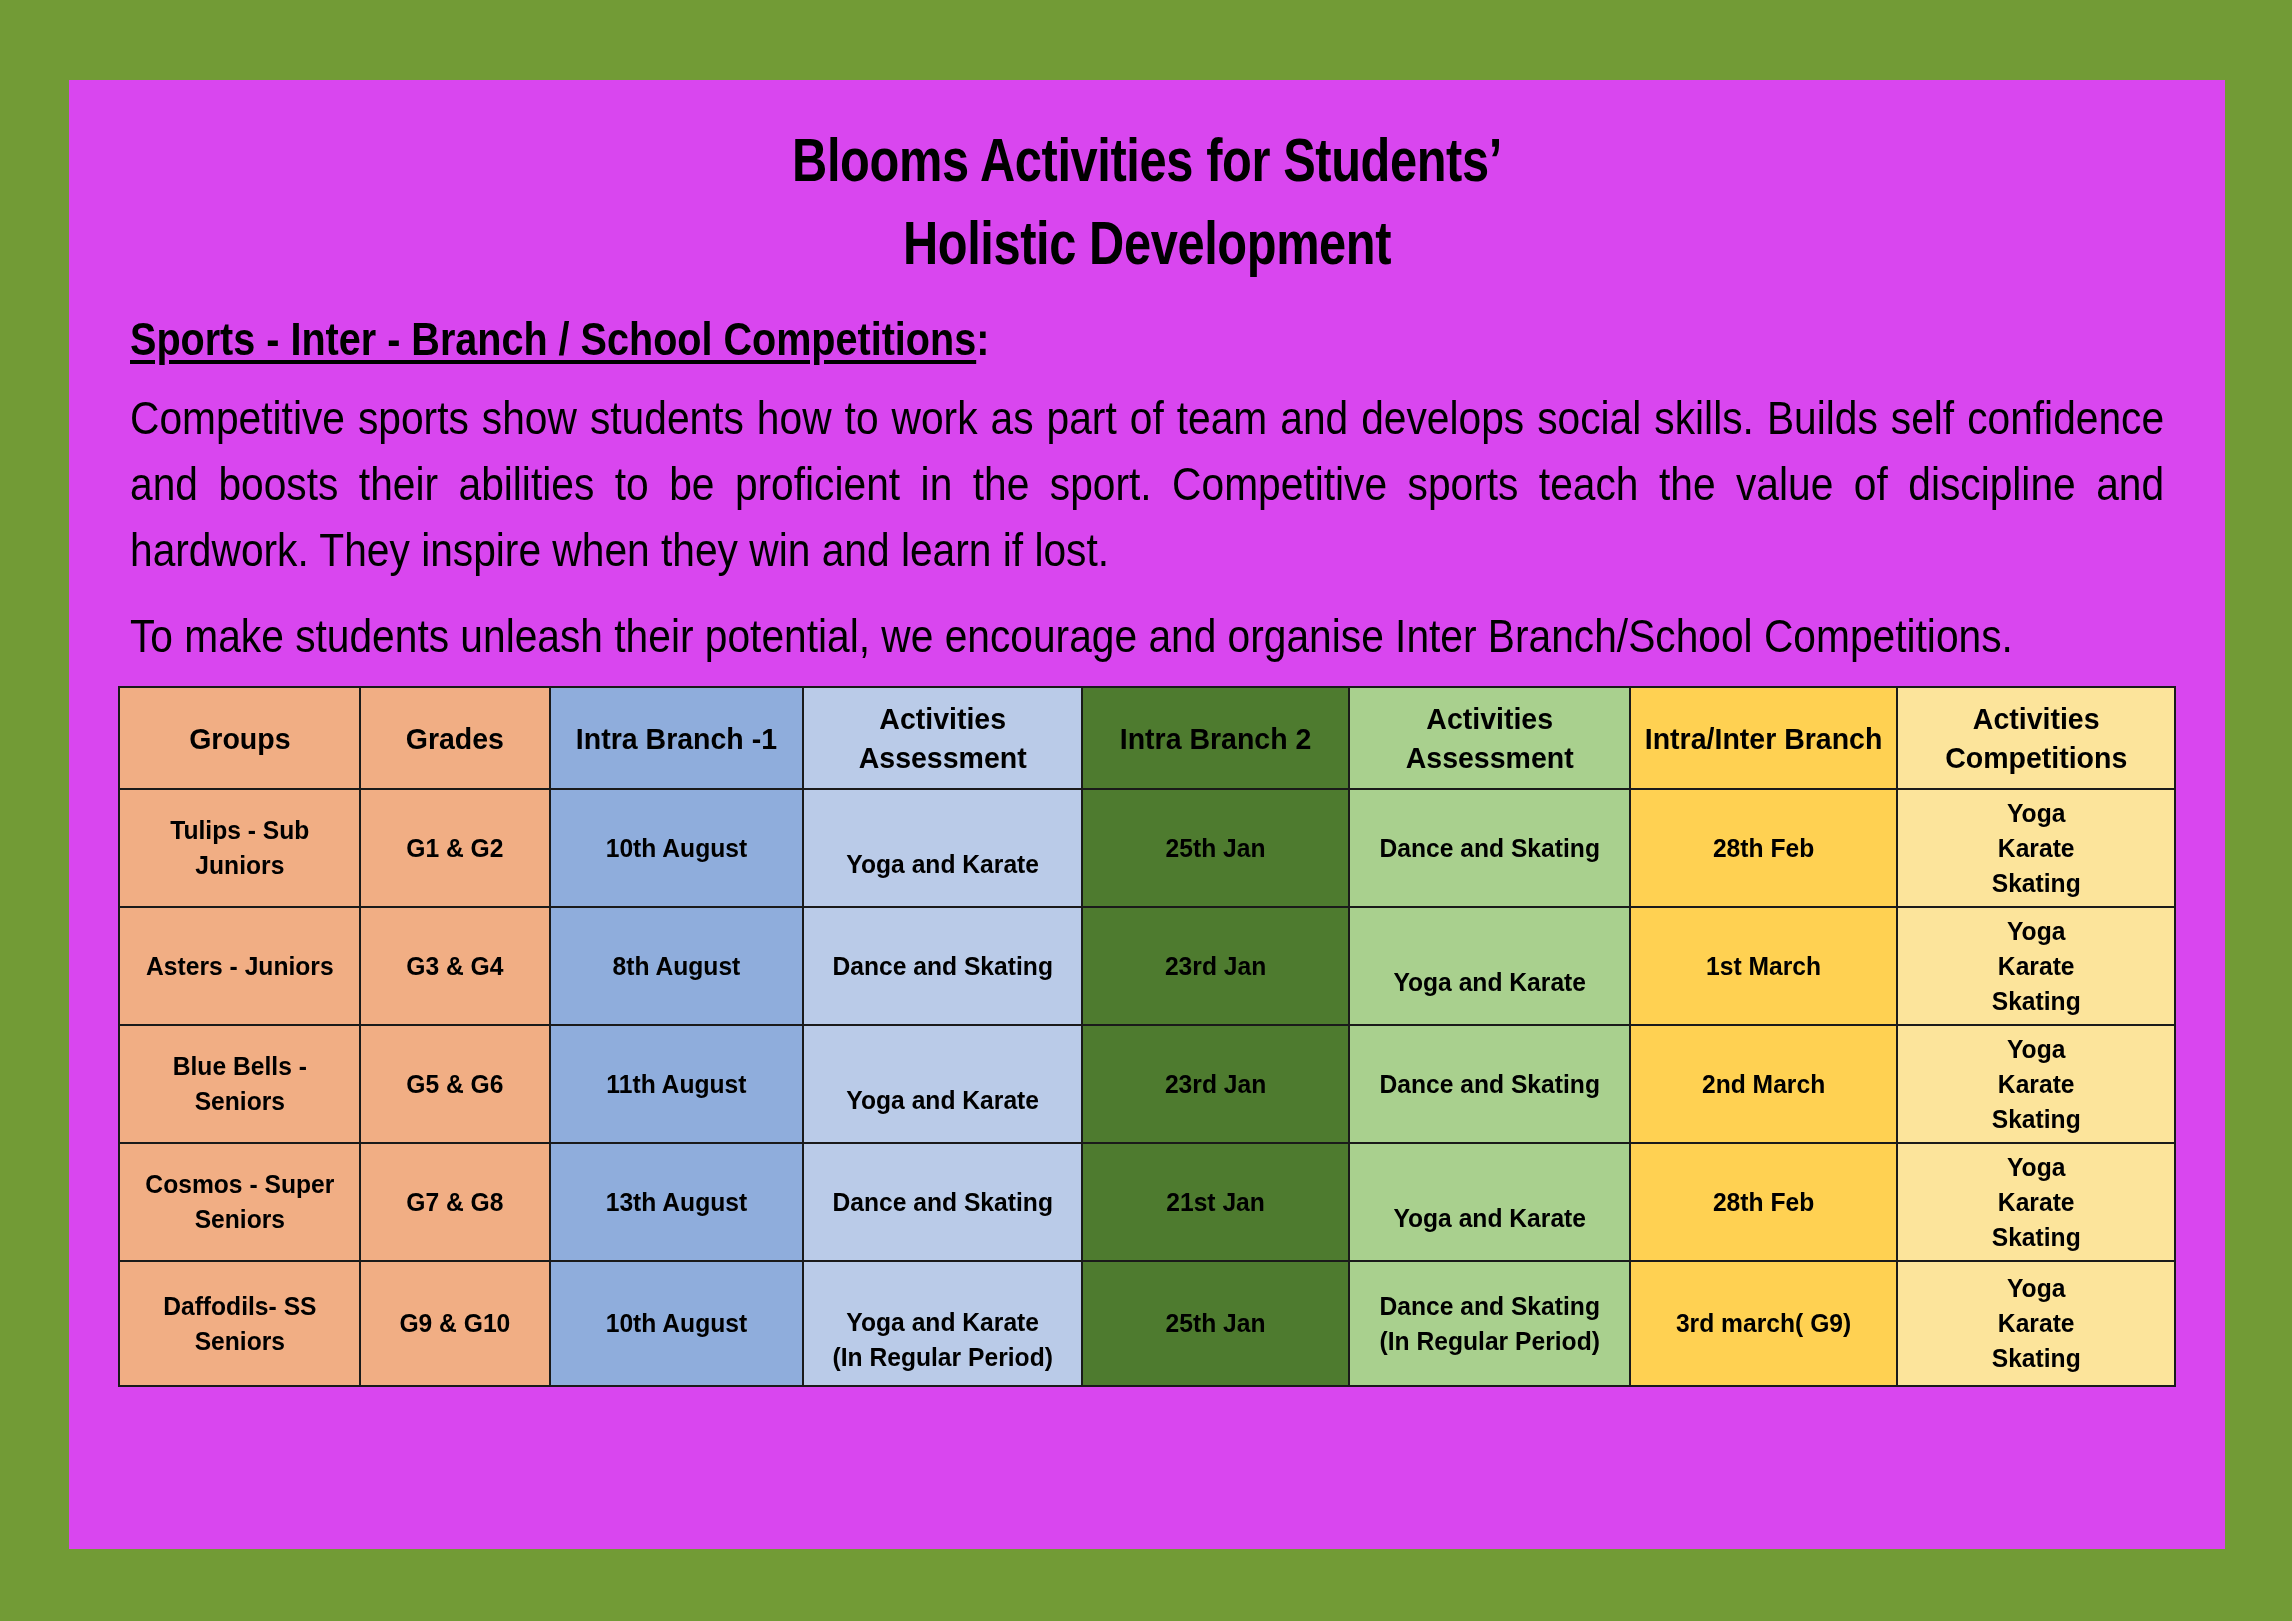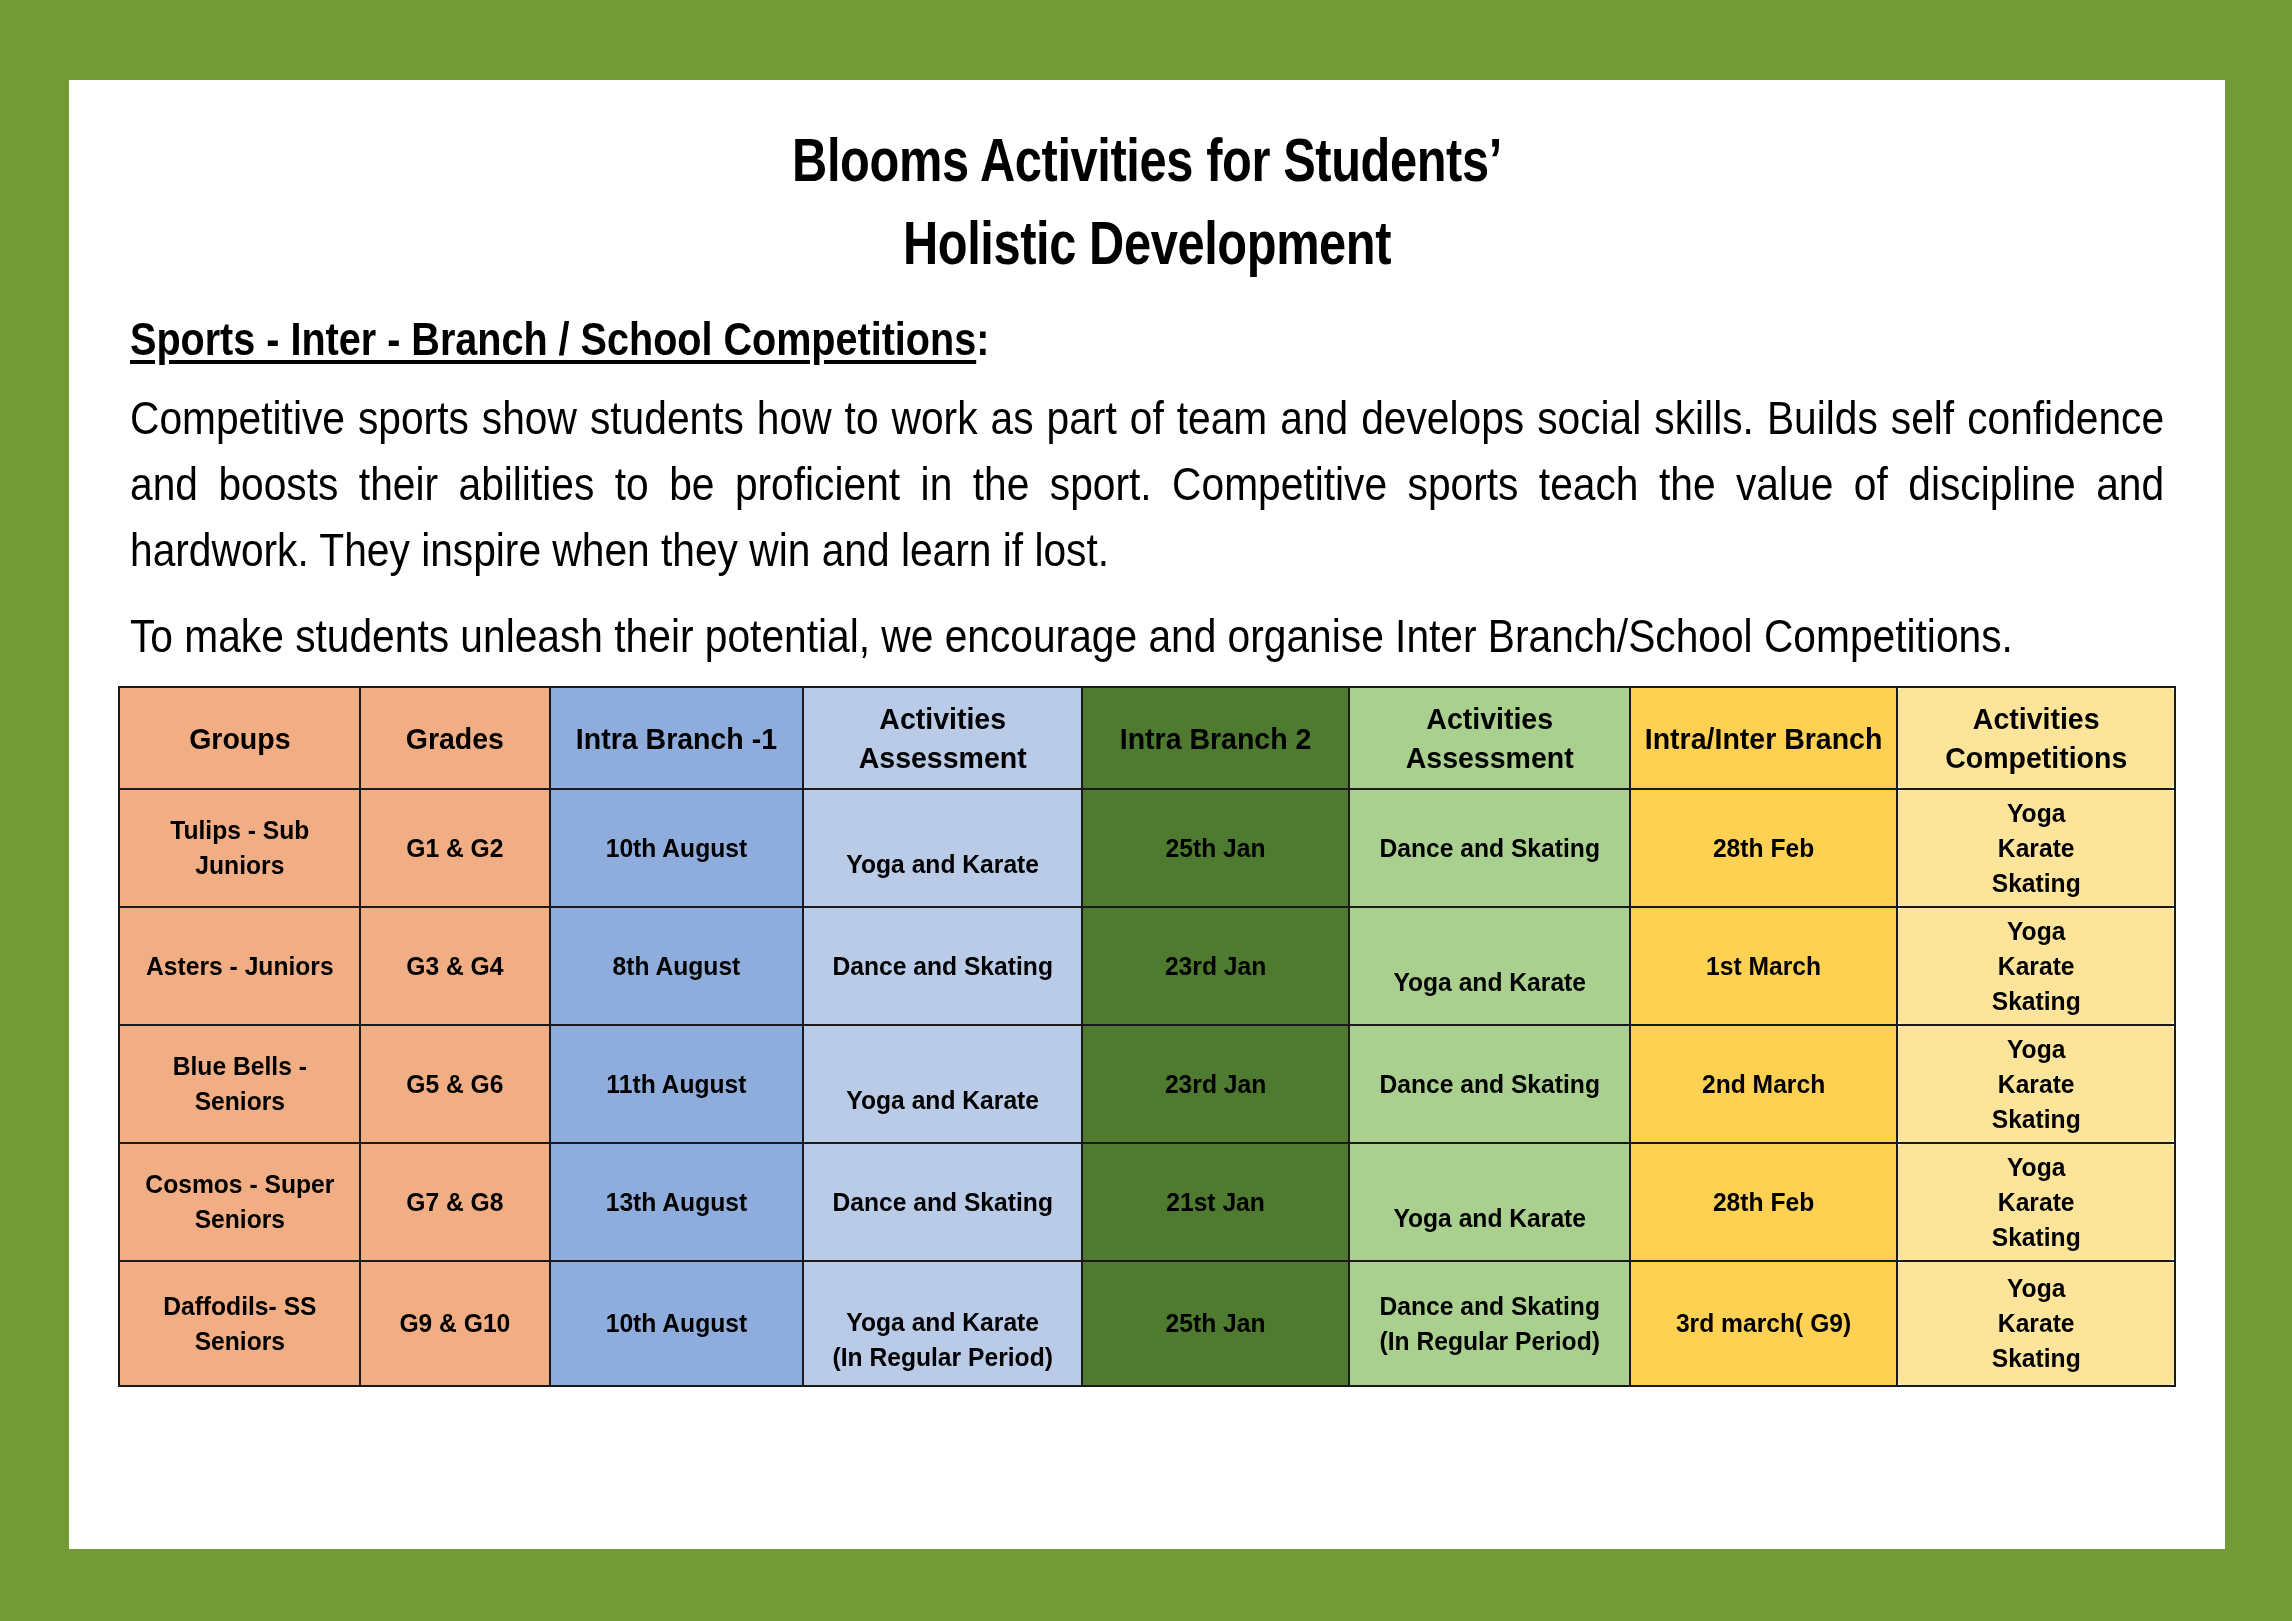--- a/index.html
+++ b/index.html
@@ -12,21 +12,21 @@
   #frame {
     position: absolute;
     left: 0; top: 0;
     width: 2293px; height: 1621px;
     background: #729B36;
   }
   #page {
     position: absolute;
     left: 69px; top: 80px;
     width: 2156px; height: 1469px;
-    background: #ffffff;
+    background: #d946ef;
   }
   
   .title {
     text-align: center;
     font-weight: bold;
     font-size: 61px;
     line-height: 83px;
     letter-spacing: -0.5px;
     color: #000;
     transform: scaleX(0.80);
@@ -87,21 +87,21 @@
   .cell-inner { transform: scaleX(0.93); transform-origin: center center; display:block; }
   .th-inner { transform: scaleX(0.95); transform-origin: center center; display:block; }
   
   .c0 { background: #F1AE84; }
   .c1 { background: #F1AE84; }
   .c2 { background: #8FADDC; }
   .c3 { background: #BACBE8; }
   .c4 { background: #4E7B2F; margin-top: 38px; }
   .c5 { background: #A9D08E; }
   .c6 { background: #FFD152; }
-  .c7 { background: #FCE49B; border-radius: 8px; }
+  .c7 { background: #FCE49B; }
   
   .low { position: relative; top: 15.7px; }
 </style>
 </head>
 <body>
 
 <div id="frame">
   <div id="page">
 
     <div class="title">

